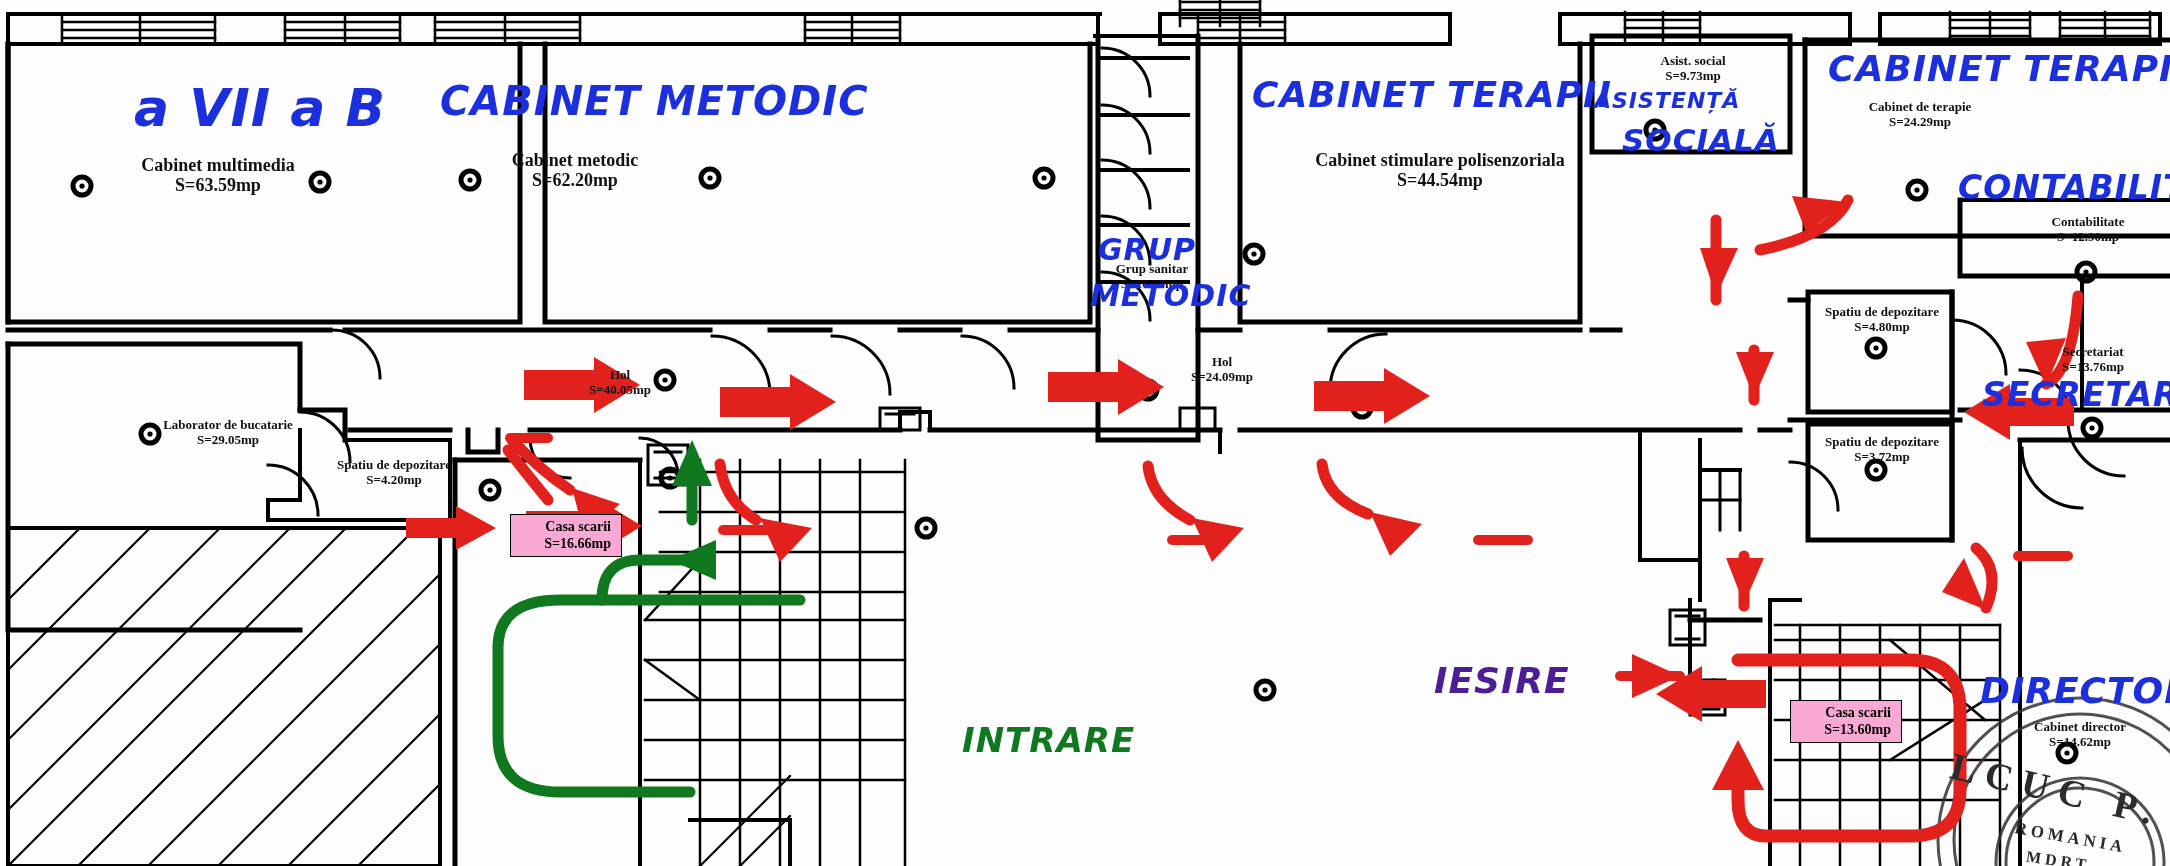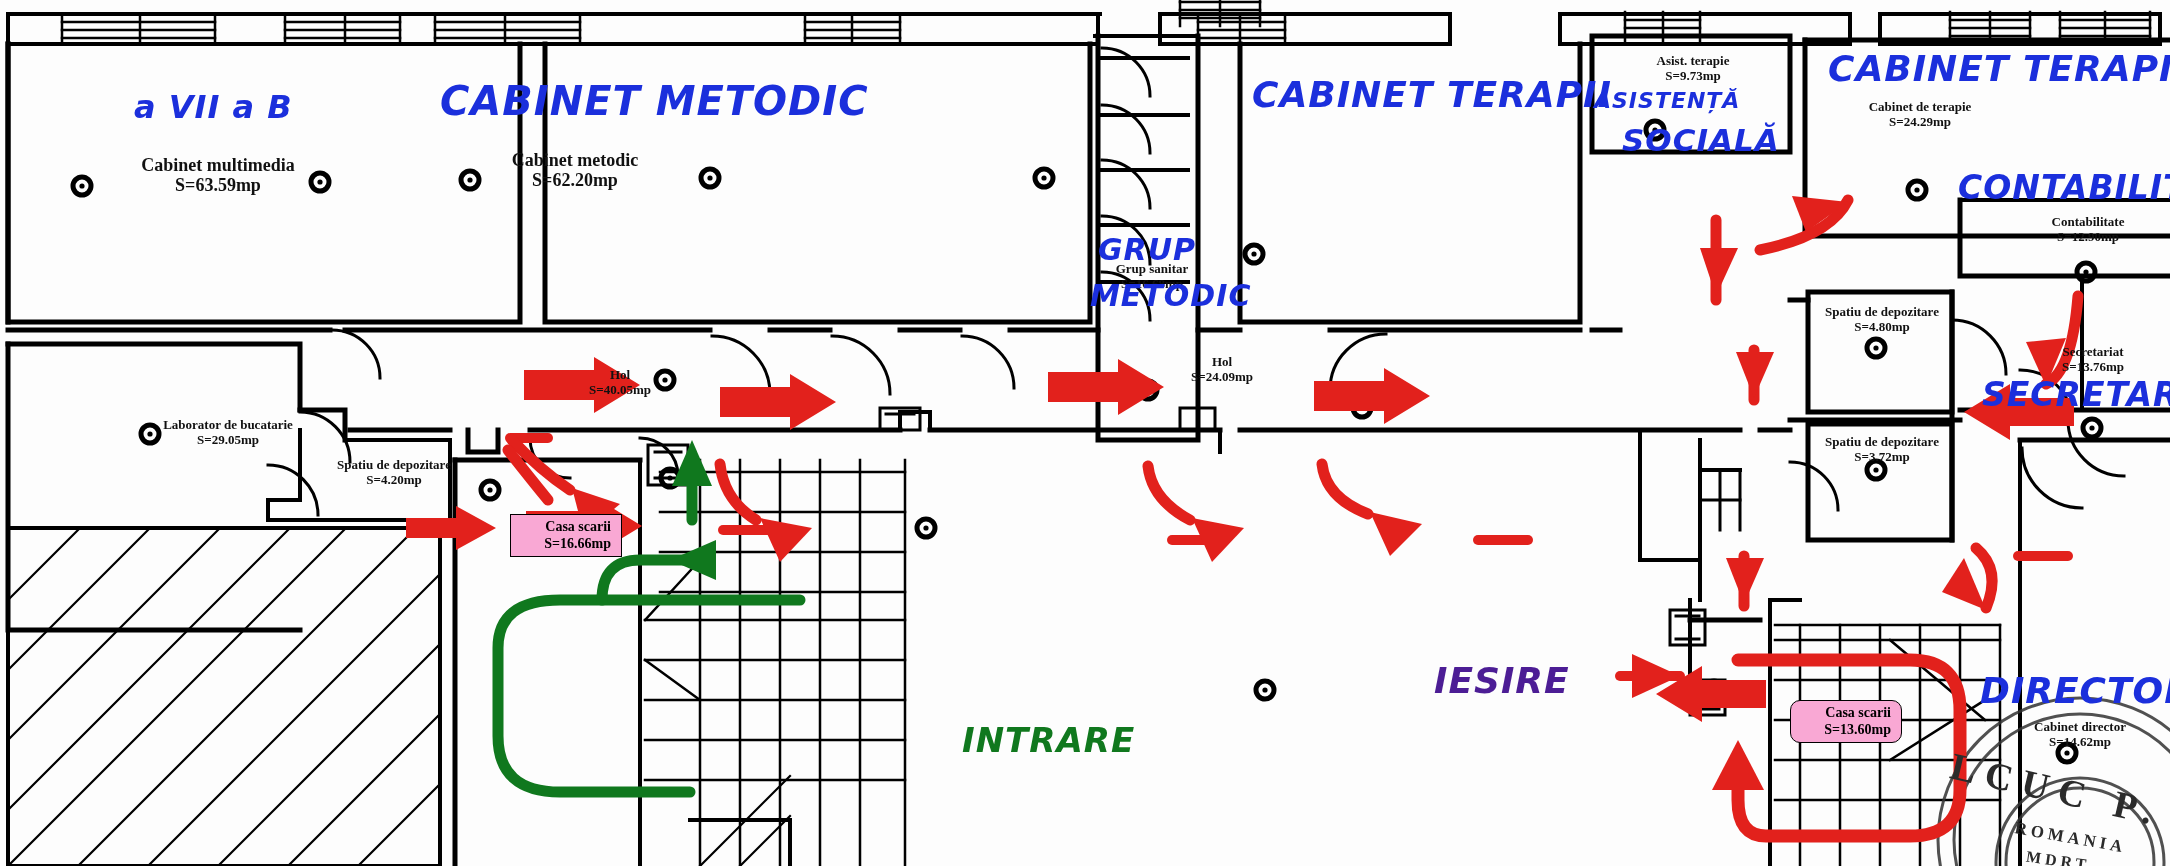--- a/index.html
+++ b/index.html
@@ -371,22 +371,26 @@
     <span class="a">S=63.59mp</span>
   </div>
   <div class="lbl room-lbl" style="left:485px;top:150px;width:180px;">
     <span class="a">Cabinet metodic</span>
     <span class="a">S=62.20mp</span>
   </div>
   <div class="lbl room-lbl" style="left:1062px;top:262px;width:180px;font-size:13px;">
     <span class="a">Grup sanitar</span>
     <span class="a">S=16.68mp</span>
   </div>
+  <div class="lbl room-lbl" style="left:1300px;top:150px;width:280px;">
+    <span class="a">Cabinet stimulare polisenzoriala</span>
+    <span class="a">S=44.54mp</span>
+  </div>
   <div class="lbl room-lbl" style="left:1608px;top:54px;width:170px;font-size:13px;">
-    <span class="a">Asist. terapie</span>
+    <span class="a">Asist. social</span>
     <span class="a">S=9.73mp</span>
   </div>
   <div class="lbl room-lbl" style="left:1830px;top:100px;width:180px;font-size:13px;">
     <span class="a">Cabinet de terapie</span>
     <span class="a">S=24.29mp</span>
   </div>
   <div class="lbl room-lbl" style="left:2000px;top:215px;width:176px;font-size:13px;">
     <span class="a">Contabilitate</span>
     <span class="a">S=12.90mp</span>
   </div>
@@ -420,26 +424,26 @@
   </div>
   <div class="lbl room-lbl" style="left:1162px;top:355px;width:120px;font-size:13px;">
     <span class="a">Hol</span>
     <span class="a">S=24.09mp</span>
   </div>
 
   <div class="boxed" style="left:510px;top:514px;width:90px;">
     <span class="a">Casa scarii</span>
     <span class="a">S=16.66mp</span>
   </div>
-  <div class="boxed" style="left:1790px;top:700px;width:90px;border-radius:10px;">
+  <div class="boxed" style="left:1790px;top:700px;width:90px;">
     <span class="a">Casa scarii</span>
     <span class="a">S=13.60mp</span>
   </div>
 
-  <div class="hand" style="left:134px;top:88px;font-size:32px;">a VII a B</div>
+  <div class="hand" style="left:134px;top:78px;font-size:52px;">a VII a B</div>
   <div class="hand" style="left:440px;top:78px;font-size:40px;">CABINET METODIC</div>
   <div class="hand" style="left:1098px;top:232px;font-size:30px;">GRUP</div>
   <div class="hand" style="left:1090px;top:278px;font-size:30px;">METODIC</div>
   <div class="hand" style="left:1252px;top:74px;font-size:36px;">CABINET TERAPII</div>
   <div class="hand" style="left:1594px;top:88px;font-size:22px;">ASISTENȚĂ</div>
   <div class="hand" style="left:1622px;top:122px;font-size:31px;">SOCIALĂ</div>
   <div class="hand" style="left:1828px;top:48px;font-size:36px;">CABINET TERAPII</div>
   <div class="hand" style="left:1958px;top:168px;font-size:33px;">CONTABILITATE</div>
   <div class="hand" style="left:1982px;top:375px;font-size:33px;">SECRETARIAT</div>
   <div class="hand" style="left:1980px;top:670px;font-size:36px;">DIRECTOR</div>

